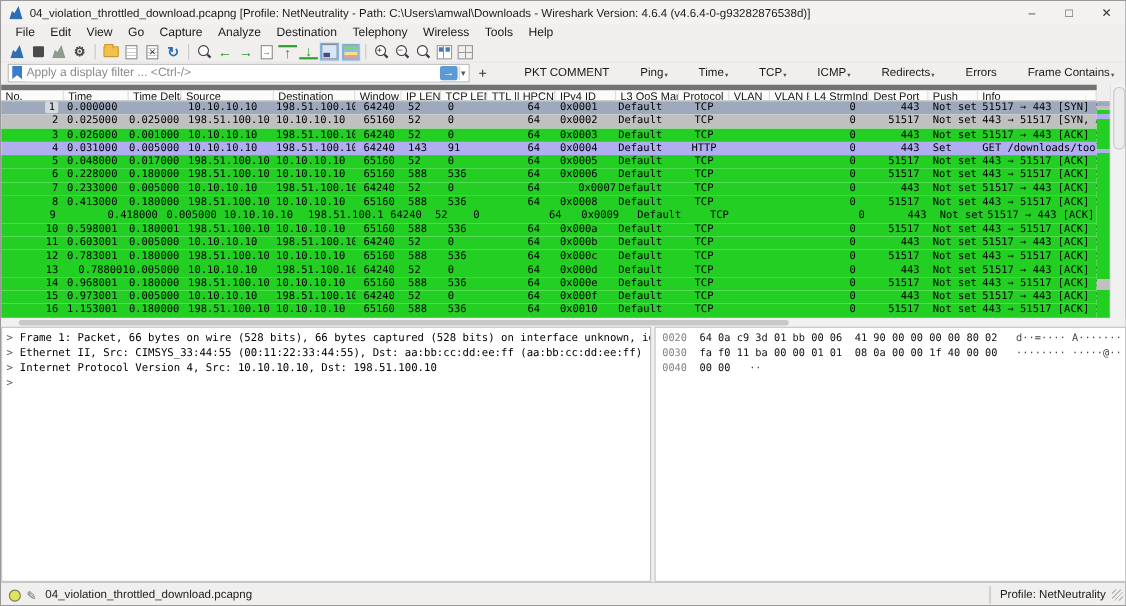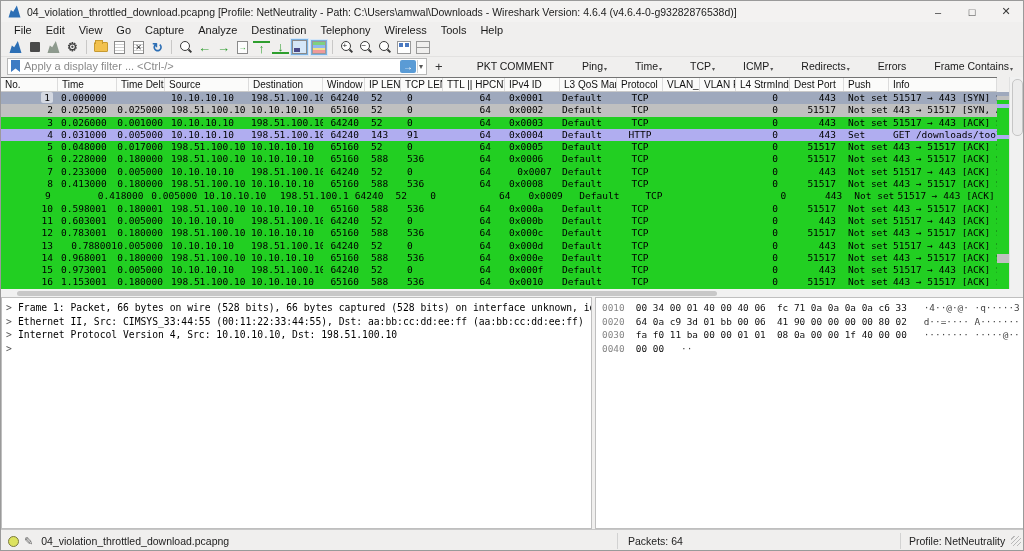--- a/index.html
+++ b/index.html
@@ -76,21 +76,21 @@
   .applybtn { width:16px; height:13px; background:#5a9bd5; border-radius:2px; color:#fff;
     display:flex; align-items:center; justify-content:center; font-size:10px; font-weight:bold; margin-right:1px; }
   .caretbtn { font-size:8px; color:#555; padding:0 3px 0 1px; border-left:1px solid #d0d0d0; height:13px;
     display:flex; align-items:center; }
   .addbtn { font-size:13px; color:#333; margin:0 6px 0 8px; }
   .shortcuts { display:flex; flex:1; justify-content:space-between; align-items:center; padding-right:4px; }
   .shortcut { font-size:10.5px; color:#1a1a1a; white-space:nowrap; display:flex; align-items:flex-end;margin-left:28px; }
   .shortcut .dd { font-size:6px; color:#555; margin-left:1px; }
   
   .plheader { position:absolute; left:0; top:76px; width:996px; height:15px; background:#fbfbfa;
-    border-top:1px solid #737373; border-bottom:1px solid #c9c9c9; display:flex; }
+    border-top:5px solid #737373; border-bottom:1px solid #c9c9c9; display:flex; }
   .hcell { font-size:10px; color:#111; border-right:1px solid #dcdcdc; padding:1px 0 0 4px;
     white-space:nowrap; overflow:hidden; }
   .plrows { position:absolute; left:0; top:91px; width:996px; height:197px; background:#fff;
     font-family:"DejaVu Sans Mono", monospace; }
   .prow { display:flex; height:12.31px; align-items:center; }
   .pcell { font-size:9.5px; color:#000; white-space:nowrap; overflow:hidden; line-height:12.31px; }
   .row-selected { background:#9fa9bd; }
   .row-gray { background:#c0c0c0; }
   .row-green { background:#22cf22; }
   .row-http { background:#b0adf0; }
@@ -404,21 +404,21 @@
       <div class="prow row-green">
         <span class="pcell" style="width: 57px; text-align: right; padding-right: 5px;">7</span>
         <span class="pcell" style="width: 59px; text-align: left; padding-left: 3px;">0.233000</span>
         <span class="pcell" style="width: 48px; text-align: right; padding-right: 2px;">0.005000</span>
         <span class="pcell" style="width: 84px; text-align: left; padding-left: 6px;">10.10.10.10</span>
         <span class="pcell" style="width: 74px; text-align: left; padding-left: 2px;">198.51.100.10</span>
         <span class="pcell" style="width: 42px; text-align: right; padding-right: 6px;">64240</span>
         <span class="pcell" style="width: 36px; text-align: left; padding-left: 6px;">52</span>
         <span class="pcell" style="width: 42px; text-align: left; padding-left: 6px;">0</span>
         <span class="pcell" style="width: 62px; text-align: right; padding-right: 14px;">64</span>
-        <span class="pcell" style="width: 55px; text-align: center; padding-left: 4px;">0x0007</span>
+        <span class="pcell" style="width: 55px; text-align: right; padding-left: 4px;">0x0007</span>
         <span class="pcell" style="width: 57px; text-align: left; padding-left: 2px;">Default</span>
         <span class="pcell" style="width: 46px; text-align: center;">TCP</span>
         <span class="pcell" style="width: 37px; text-align: left; padding-left: 2px;"></span>
         <span class="pcell" style="width: 36px; text-align: left; padding-left: 2px;"></span>
         <span class="pcell" style="width: 54px; text-align: right; padding-right: 12px;">0</span>
         <span class="pcell" style="width: 54px; text-align: right; padding-right: 8px;">443</span>
         <span class="pcell" style="width: 45px; text-align: left; padding-left: 4px;">Not set</span>
         <span class="pcell" style="width: 108px; text-align: left; padding-left: 4px;">51517 → 443 [ACK] Seq</span>
       </div>
       <div class="prow row-green">
@@ -611,32 +611,30 @@
     <div class="hhandle"></div>
   </div>
 
   <div class="detailpane">
       <div class="dline"><span class="chev">&gt;</span><span>Frame 1: Packet, 66 bytes on wire (528 bits), 66 bytes captured (528 bits) on interface unknown, id 0</span></div>
       <div class="dline"><span class="chev">&gt;</span><span>Ethernet II, Src: CIMSYS_33:44:55 (00:11:22:33:44:55), Dst: aa:bb:cc:dd:ee:ff (aa:bb:cc:dd:ee:ff)</span></div>
       <div class="dline"><span class="chev">&gt;</span><span>Internet Protocol Version 4, Src: 10.10.10.10, Dst: 198.51.100.10</span></div>
       <div class="dline hl" style="background-color: rgb(194, 238, 244);"><span class="chev">&gt;</span></div>
     </div>
   <div class="bytespane">
-      <div class="bline"><span class="boff">0010</span><span class="bhex">  00 34 00 01 40 00 40 06  fc 71 0a 0a 0a 0a c6 33</span><span class="basc">   ·4··@·@· ·q·····3</span></div>
       <div class="bline"><span class="boff">0020</span><span class="bhex">  64 0a c9 3d 01 bb 00 06  41 90 00 00 00 00 80 02</span><span class="basc">   d··=···· A·······</span></div>
       <div class="bline"><span class="boff">0030</span><span class="bhex">  fa f0 11 ba 00 00 01 01  08 0a 00 00 1f 40 00 00</span><span class="basc">   ········ ·····@··</span></div>
       <div class="bline"><span class="boff">0040</span><span class="bhex">  00 00</span><span class="basc">   ··</span></div>
     </div>
 
   <div class="statusbar">
     <span class="sb-left">
       <span class="expertdot"></span>
       <span class="commentpen">✎</span>
       <span>04_violation_throttled_download.pcapng</span>
     </span>
     <span class="sb-sep"></span>
-    <span class="sb-mid">Packets: 64</span>
     <span class="sb-sep"></span>
     <span class="sb-right">Profile: NetNeutrality</span>
     <span class="grip"></span>
   </div>
 
 </div>
 
 </body></html>

